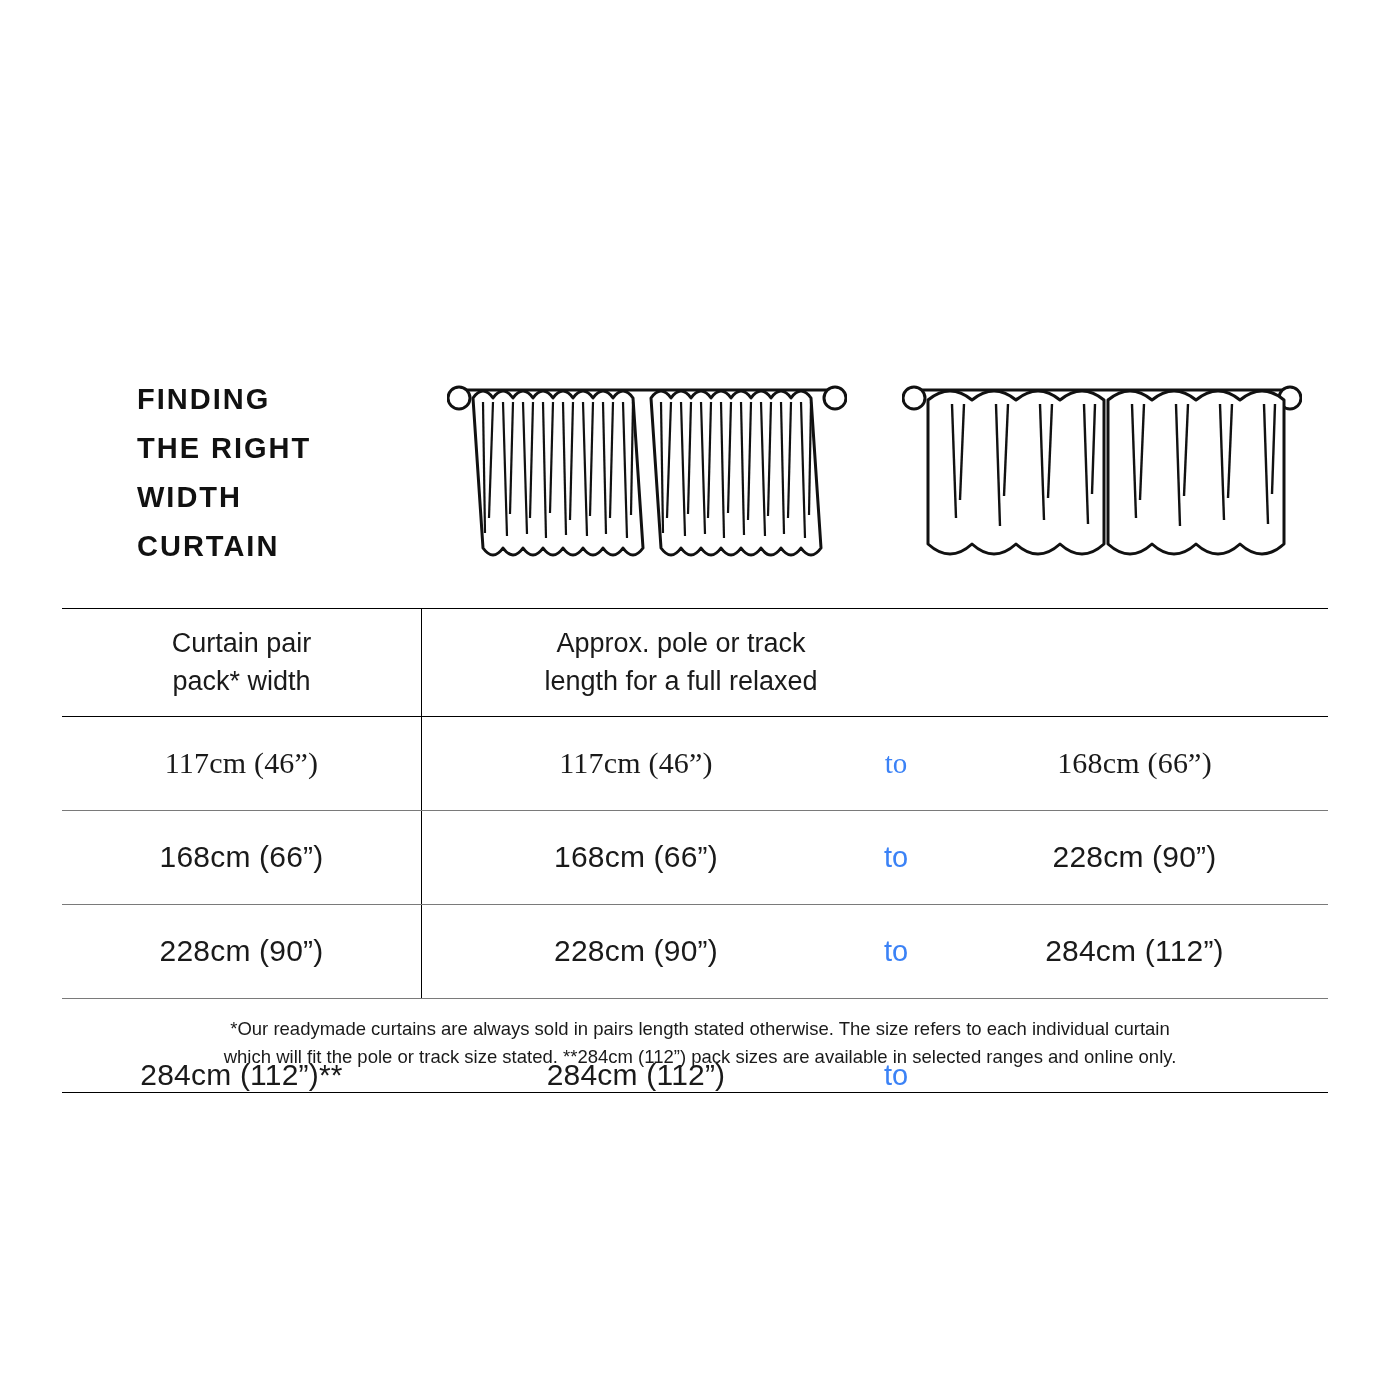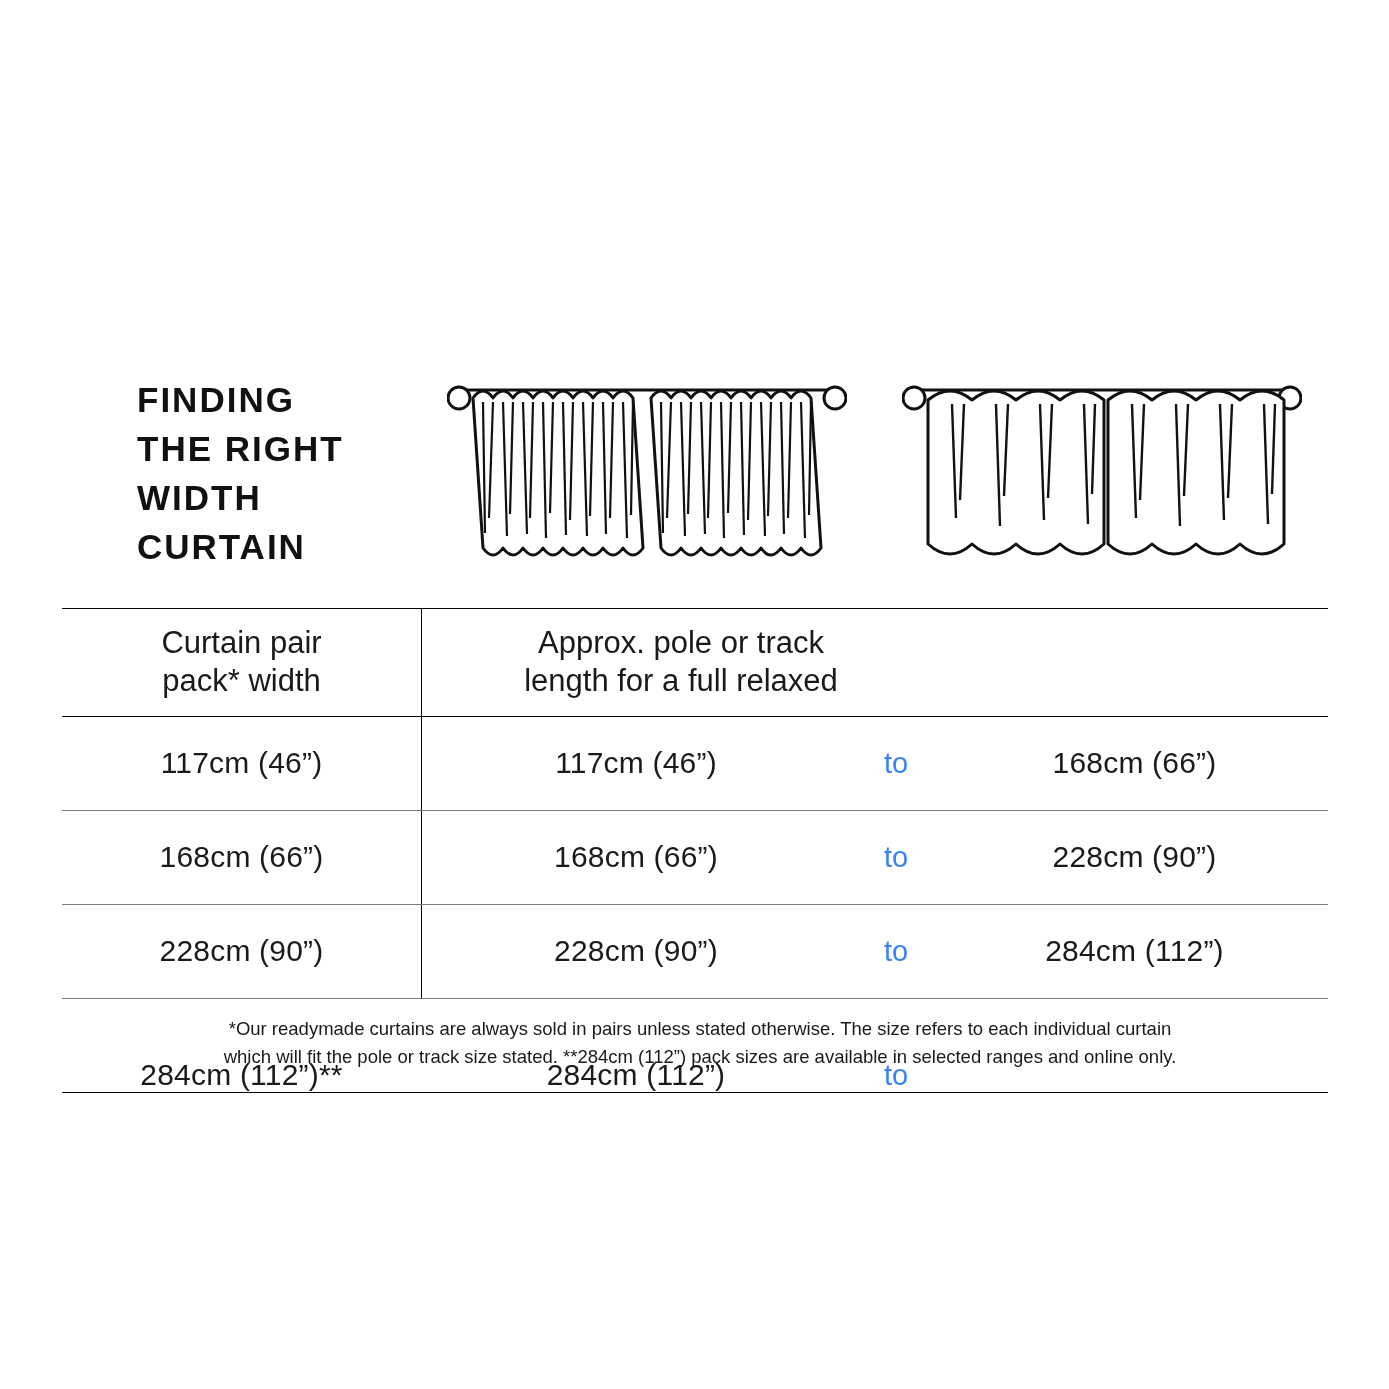--- a/index.html
+++ b/index.html
@@ -34,21 +34,21 @@
     height: 240px;
   }
 
   .title-block {
     position: absolute;
     left: 75px;
     top: 15px;
     width: 330px;
   }
   .title-line {
-    font-size: 35px;
+    font-size: 29px;
     font-weight: bold;
     letter-spacing: 2.0px;
     line-height: 49px;
     color: #111111;
     text-transform: uppercase;
     white-space: nowrap;
   }
 
   .illus {
     position: absolute;
@@ -107,21 +107,21 @@
   }
   .cell-c {
     width: 387px;
     text-align: center;
     padding: 0 10px;
     box-sizing: border-box;
   }
 
   .head-row { top: 0; height: 108px; }
   .head-text {
-    font-size: 31px;
+    font-size: 27px;
     line-height: 38px;
     color: #1a1a1a;
   }
   .data-row { height: 94px; }
   .data-text {
     font-size: 30px;
     color: #1a1a1a;
     letter-spacing: 0.2px;
   }
   .to-text {
@@ -264,21 +264,21 @@
         <div class="head-text">pack* width</div>
       </div>
       <div class="cell-b" style="width:520px;">
         <div class="head-text">Approx. pole or track</div>
         <div class="head-text">length for a full relaxed</div>
       </div>
     </div>
 
     <div class="hline" style="top:108px;"></div>
 
-    <div class="row data-row" style="top:108px;">
+    <div class="row data-row" style="top:108px;font-family:Liberation Serif, serif;">
       <div class="cell-a"><span class="data-text">117cm (46”)</span></div>
       <div class="cell-b"><span class="data-text">117cm (46”)</span></div>
       <div class="cell-to"><span class="to-text">to</span></div>
       <div class="cell-c"><span class="data-text">168cm (66”)</span></div>
     </div>
     <div class="hline thin" style="top:202px;"></div>
 
     <div class="row data-row" style="top:202px;">
       <div class="cell-a"><span class="data-text">168cm (66”)</span></div>
       <div class="cell-b"><span class="data-text">168cm (66”)</span></div>
@@ -298,17 +298,17 @@
     <div class="row data-row" style="top:390px;align-items:flex-end;">
       <div class="cell-a"><span class="data-text">284cm (112”)**</span></div>
       <div class="cell-b"><span class="data-text">284cm (112”)</span></div>
       <div class="cell-to"><span class="to-text">to</span></div>
     </div>
     <div class="hline" style="top:484px;"></div>
 
   </div>
 
   <div class="footnote">
-    <div>*Our readymade curtains are always sold in pairs unless stated otherwise. The size refers to each individual curtain</div>
+    <div>*Our readymade curtains are always sold in pairs length stated otherwise. The size refers to each individual curtain</div>
     <div>which will fit the pole or track size stated. **284cm (112”) pack sizes are available in selected ranges and online only.</div>
   </div>
 
 </div>
 
 </body></html>

